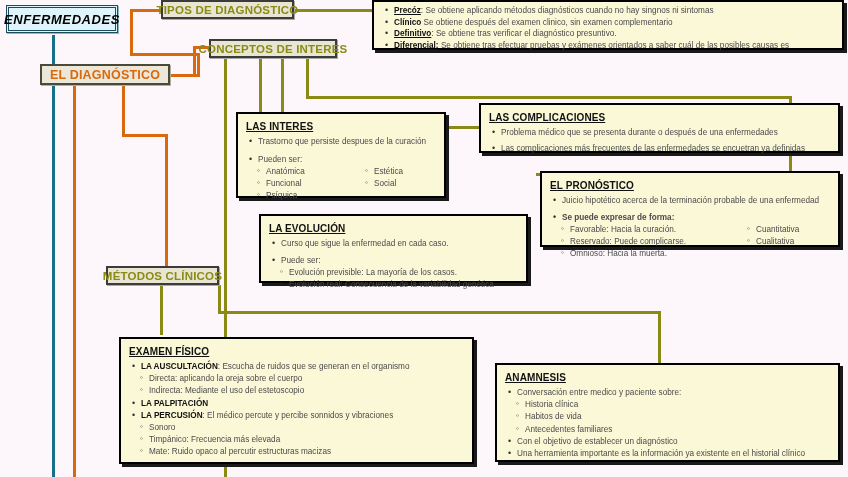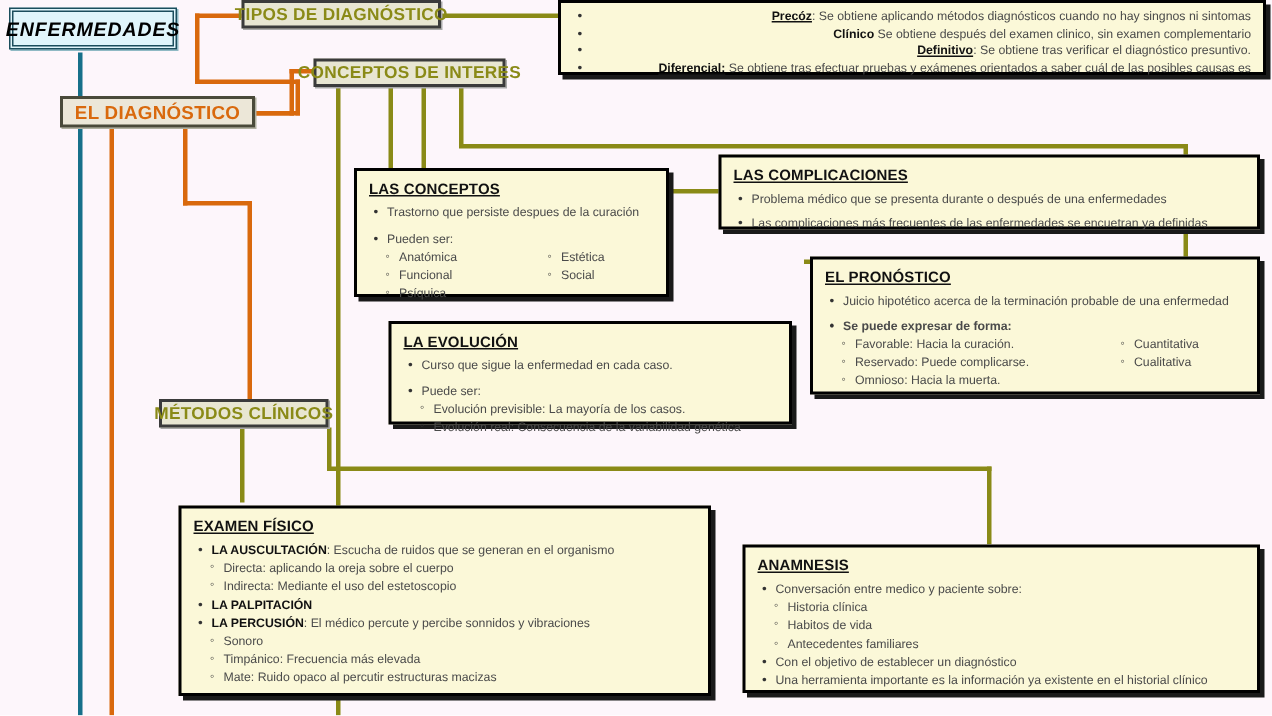--- a/index.html
+++ b/index.html
@@ -106,21 +106,21 @@
     top: -1px;
     font-size: 8px;
     color: #333;
   }
   .card b { color: #111; }
   .card .two-col {
     display: flex;
     gap: 16px;
   }
   .card .two-col > ul { padding-left: 20px; }
-  .tight li { margin-bottom: 0; text-align: right; }
+  .tight li { margin-bottom: 0; }
 </style>
 </head>
 <body>
 
 <div id="canvas">
 
   <div class="conn teal" style="left:52px; top:35px; width:3px; height:442px;"></div>
   <div class="conn teal" style="left:52px; top:74px; width:40px; height:3px;"></div>
 
   <div class="conn orange" style="left:170px; top:74px; width:30px; height:3px;"></div>
@@ -190,21 +190,21 @@
         <span>Se obtiene tras verificar el diagnóstico presuntivo.</span>
       </li>
       <li>
         <b style="text-decoration:underline">Diferencial:</b><span></span>
         <span>Se obtiene tras efectuar pruebas y exámenes orientados a saber cuál de las posibles causas es</span>
       </li>
     </ul>
   </div>
 
   <div class="card" style="left:236px; top:112px; width:210px; height:86px;">
-    <div class="card-title">LAS CONCEPTOS</div>
+    <div class="card-title">LAS INTERES</div>
     <ul class="lvl1">
       <li>Trastorno que persiste despues de la curación</li>
       <li class="gapli" style="margin-top:6px;">Pueden ser:</li>
     </ul>
     <div class="two-col">
       <ul class="lvl2" style="width:72px;">
         <li>Anatómica</li>
         <li>Funcional</li>
         <li>Psíquica</li>
       </ul>
@@ -216,21 +216,21 @@
   </div>
 
   <div class="card" style="left:479px; top:103px; width:361px; height:50px;">
     <div class="card-title">LAS COMPLICACIONES</div>
     <ul class="lvl1">
       <li style="margin-bottom:4px;">Problema médico que se presenta durante o después de una enfermedades</li>
       <li>Las complicaciones más frecuentes de las enfermedades se encuetran ya definidas</li>
     </ul>
   </div>
 
-  <div class="card" style="left:540px; top:171px; width:300px; height:92px;">
+  <div class="card" style="left:540px; top:171px; width:300px; height:76px;">
     <div class="card-title">EL PRONÓSTICO</div>
     <ul class="lvl1">
       <li>Juicio hipotético acerca de la terminación probable de una enfermedad</li>
       <li style="margin-top:5px;font-weight:bold;">Se puede expresar de forma:</li>
     </ul>
     <div class="two-col">
       <ul class="lvl2" style="width:150px;">
         <li>Favorable: Hacia la curación.</li>
         <li>Reservado: Puede complicarse.</li>
         <li>Omnioso: Hacia la muerta.</li>

